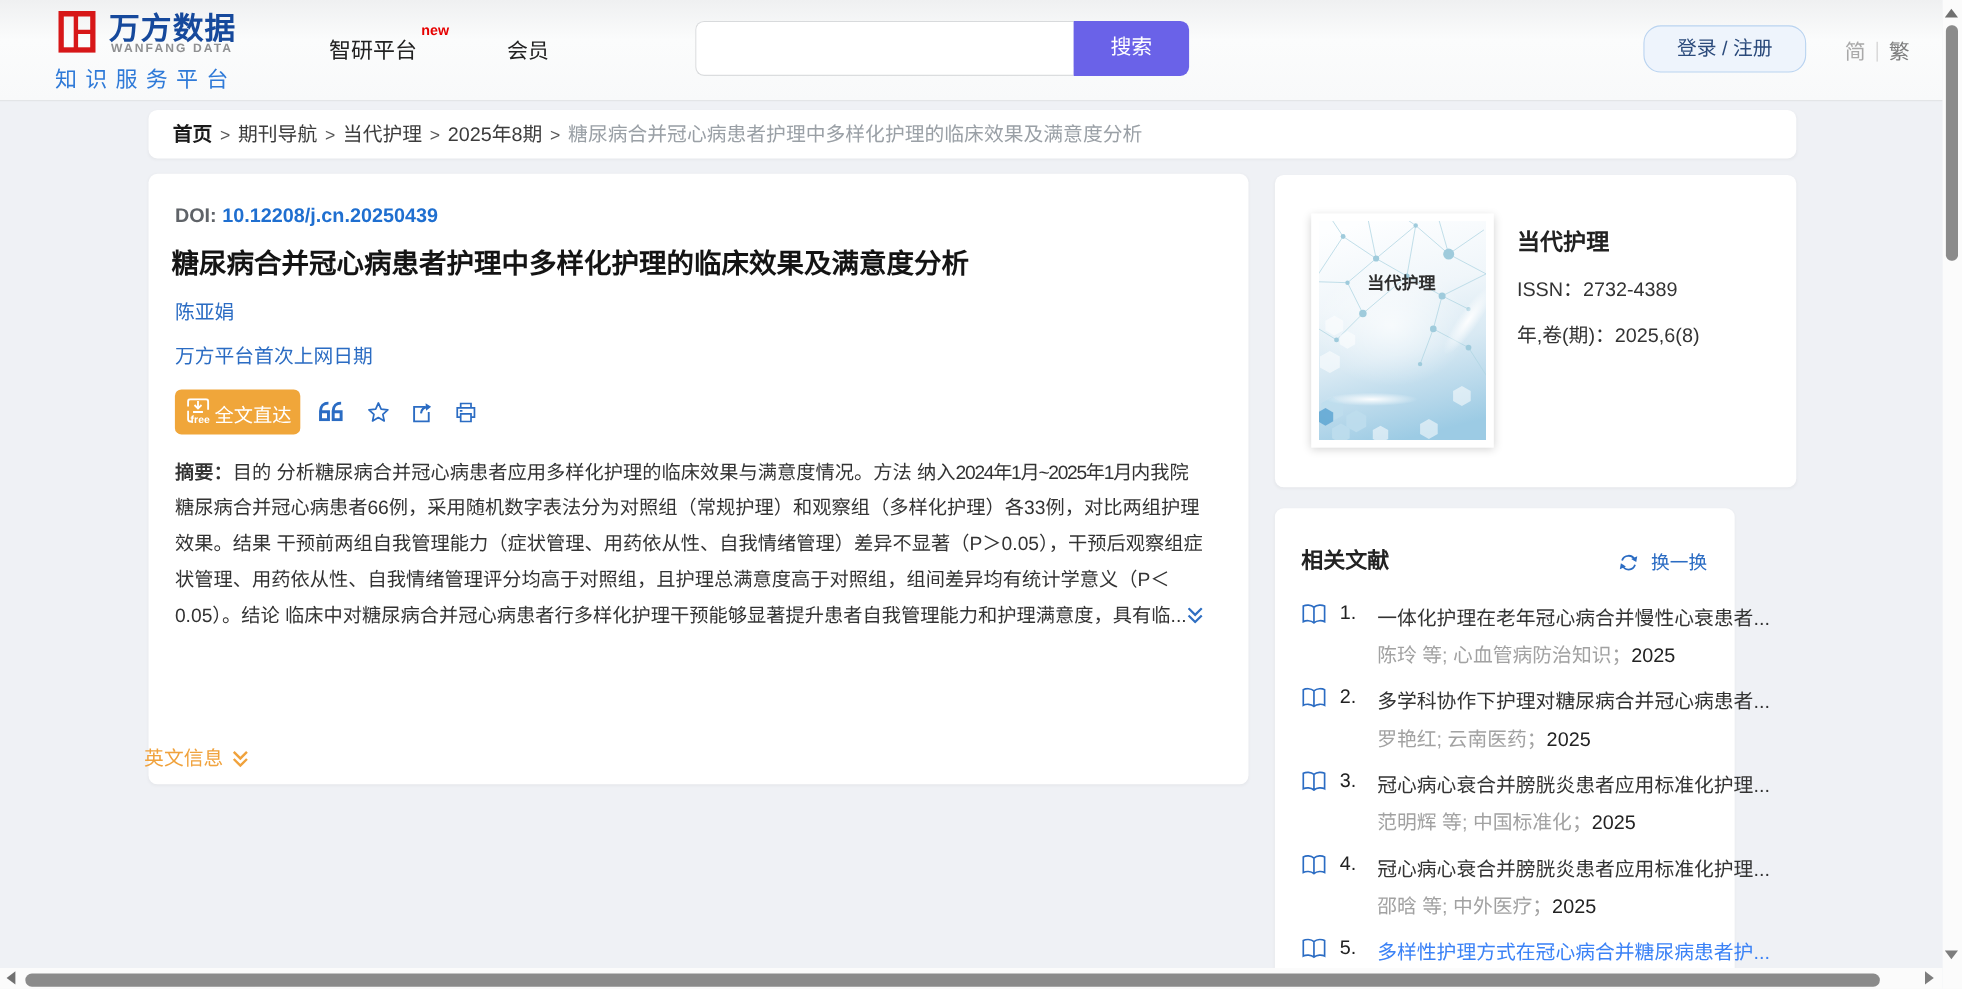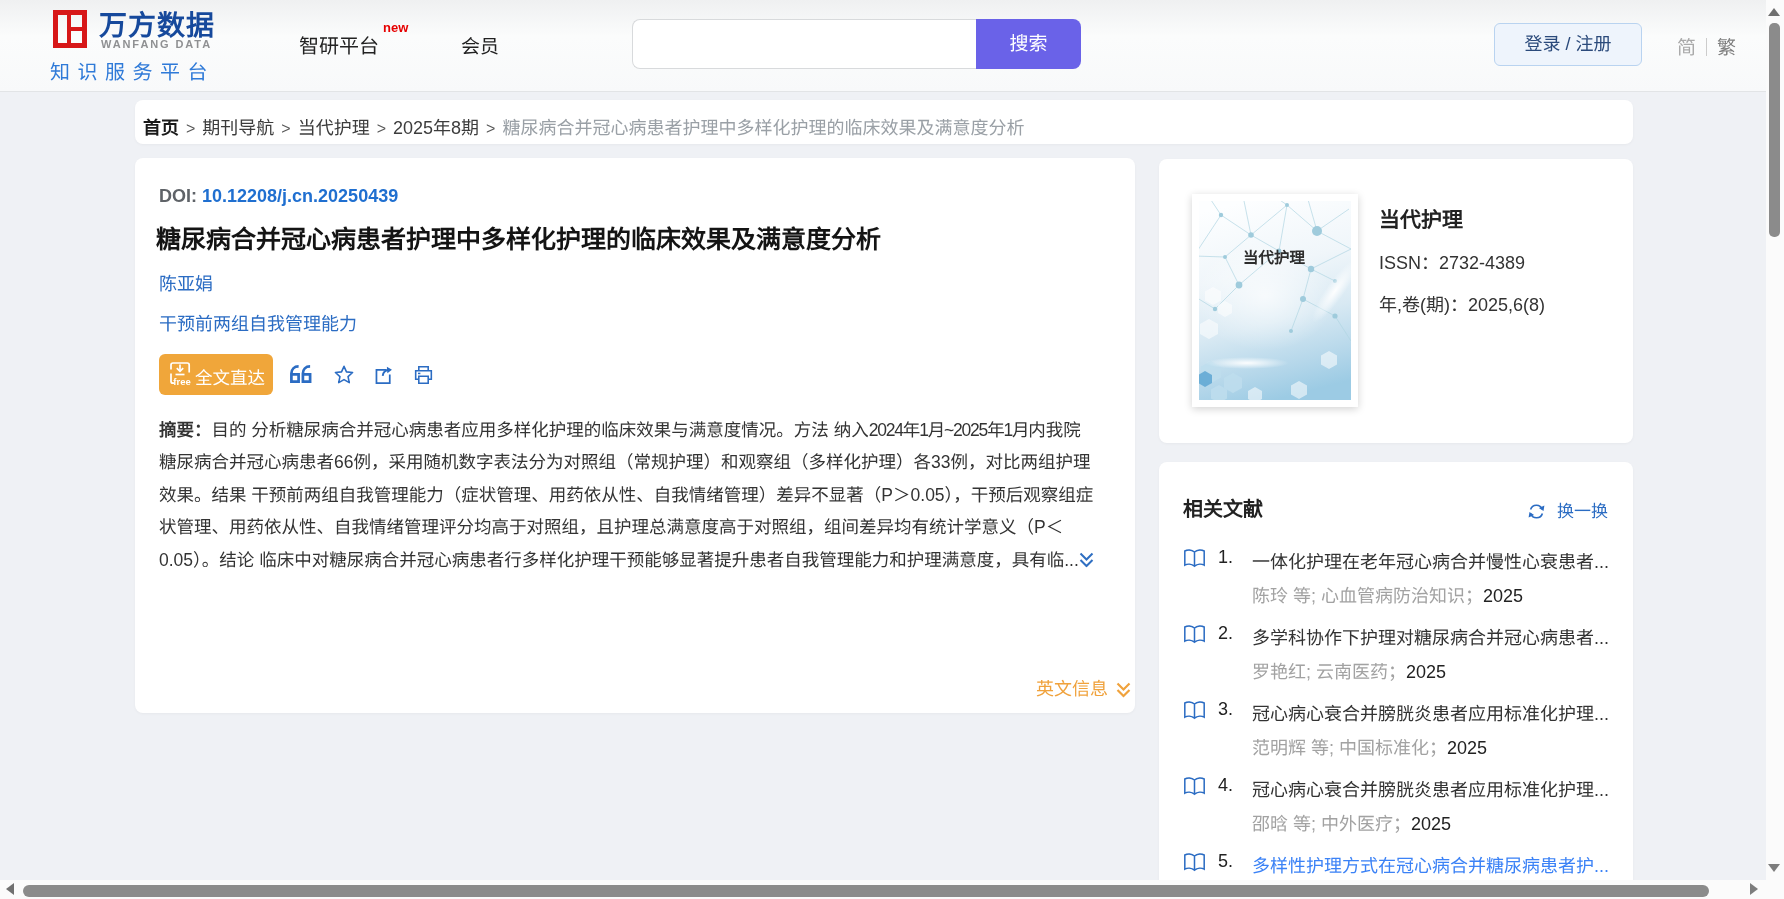--- a/index.html
+++ b/index.html
@@ -12,37 +12,37 @@
   .logo-ico { position:absolute; left:53px; top:10px; width:34px; height:38px; }
   .cn-logo { position:absolute; left:99px; top:3px; font-size:28px; font-weight:bold; color:#16499c; letter-spacing:1px;}
   .en-logo { position:absolute; left:101px; top:38px; font-size:11px; font-weight:bold; color:#8f9092; letter-spacing:1.9px;}
   .sub-logo { position:absolute; left:50px; top:56px; font-size:20px; color:#2f7ad8; letter-spacing:7.5px; }
   .nav1 { position:absolute; left:299px; top:30px; font-size:20px; color:#222; }
   .nav1 sup { position:absolute; left:84px; top:-10px; font-size:13px; color:#e60000; font-weight:bold; }
   .nav2 { position:absolute; left:461px; top:31px; font-size:19px; color:#222; }
   .srch { position:absolute; left:632px; top:19px; width:449px; height:50px; }
   .srch .inp { position:absolute; left:0; top:0; width:344px; height:50px; background:#fff; border:1px solid #d8dadc; border-right:none; border-radius:8px 0 0 8px; }
   .srch .btn { position:absolute; left:344px; top:0; width:105px; height:50px; background:#6a62e8; border-radius:0 8px 8px 0; color:#fff; font-size:19px; text-align:center; line-height:50px; }
-  .login { position:absolute; left:1494px; top:23px; width:148px; height:43px; background:#eef4fc; border:1px solid #b9d3f0; border-radius:6px; color:#2b4a7b; font-size:18px; text-align:center; line-height:41px; }
+  .login { position:absolute; left:1494px; top:23px; width:148px; height:43px; background:#eef4fc; border:1px solid #b9d3f0; border-radius:16px; color:#2b4a7b; font-size:18px; text-align:center; line-height:41px; }
   .lang { position:absolute; left:1677px; top:32px; font-size:19px; color:#a9a9a9; }
   .lang .sep { display:inline-block; width:1px; height:18px; background:#ccc; margin:0 10px; vertical-align:-2px; }
   .lang .fan { color:#7d7d7d; }
 
   .card { position:absolute; background:#fff; border-radius:8px; box-shadow:0 1px 3px rgba(0,0,0,0.04); }
-  .crumb { left:135px; top:100px; width:1498px; height:44px; font-size:18px; color:#3c3c3c; line-height:56px; padding-left:8px; white-space:nowrap; overflow:hidden; }
+  .crumb { left:135px; top:100px; width:1498px; height:44px; font-size:18px; color:#3c3c3c; line-height:44px; padding-left:22px; white-space:nowrap; overflow:hidden; }
   .crumb b { color:#1a1a1a; }
   .crumb .gt { color:#595959; margin:0 7px; font-size:16px; }
   .crumb .last { color:#9aa0a6; }
 
   .main { left:135px; top:158px; width:1000px; height:555px; }
   a { text-decoration:none; }
   .blue { color:#2b6cc3; }
 
   .side1 { left:1159px; top:159px; width:474px; height:284px; }
-  .side2 { left:1159px; top:462px; width:474px; height:418px; border-radius:8px 8px 0 0; }
+  .side2 { left:1159px; top:462px; width:418px; height:418px; border-radius:8px 8px 0 0; }
 
   .vsb { position:absolute; left:1766px; top:0; width:18px; height:880px; background:#fbfbfb; }
   .vsb .thumb { position:absolute; left:3px; top:23px; width:11px; height:214px; background:#8b8b8b; border-radius:5px; }
   .hsb { position:absolute; left:0; top:880px; width:1766px; height:19px; background:#fbfbfb; }
   .hsb .thumb { position:absolute; left:23px; top:5px; width:1686px; height:12px; background:#8b8b8b; border-radius:6px; }
   .corner { position:absolute; left:1766px; top:880px; width:18px; height:19px; background:#fbfbfb; }
 </style>
 </head>
 <body>
   <div class="hdr"></div>
@@ -62,21 +62,21 @@
   </div>
   <div class="login">登录 / 注册</div>
   <div class="lang">简<span class="sep"></span><span class="fan">繁</span></div>
 
   <div class="card crumb"><b>首页</b><span class="gt">&gt;</span>期刊导航<span class="gt">&gt;</span>当代护理<span class="gt">&gt;</span>2025年8期<span class="gt">&gt;</span><span class="last">糖尿病合并冠心病患者护理中多样化护理的临床效果及满意度分析</span></div>
 
   <div class="card main">
     <div style="position:absolute;left:24px;top:28px;font-size:18px;color:#5f6368;font-weight:bold;">DOI: <a class="blue" href="#" style="color:#1f6fd0;">10.12208/j.cn.20250439</a></div>
     <div style="position:absolute;left:21px;top:61px;font-size:25px;font-weight:bold;color:#141414;">糖尿病合并冠心病患者护理中多样化护理的临床效果及满意度分析</div>
     <div style="position:absolute;left:24px;top:111px;font-size:18px;color:#2b6cc3;">陈亚娟</div>
-    <div style="position:absolute;left:24px;top:151px;font-size:18px;color:#2b6cc3;">干预前两组自我管理能力</div>
+    <div style="position:absolute;left:24px;top:151px;font-size:18px;color:#2b6cc3;">万方平台首次上网日期</div>
 
     <div style="position:absolute;left:24px;top:196px;width:114px;height:41px;background:#f0a63a;border-radius:6px;color:#fff;">
       <svg style="position:absolute;left:11px;top:8px;" width="21" height="24" viewBox="0 0 21 24">
         <g fill="none" stroke="#fff" stroke-width="1.7">
           <path d="M1 7.5 L1 3 Q1 1 3 1 L17.2 1 Q19.2 1 19.2 3 L19.2 10.5"></path>
           <path d="M1 11.5 L1 19.2 Q1 21.2 3 21.2 L4.5 21.2"></path>
           <path d="M10 2.5 L10 9"></path>
           <path d="M6.8 6.2 L10 9.4 L13.2 6.2"></path>
           <path d="M5.5 12.5 L14.5 12.5"></path>
         </g>
@@ -105,21 +105,21 @@
 
     <div style="position:absolute;left:24px;top:255px;width:1920px;font-size:35px;line-height:65px;color:#333;transform:scale(0.5);transform-origin:0 0;">
       <div style="white-space:nowrap;"><b>摘要：</b>目的 分析糖尿病合并冠心病患者应用多样化护理的临床效果与满意度情况。方法 纳入<span style="letter-spacing:-2.4px">2024年1月~2025年1月</span>内我院</div>
       <div style="white-space:nowrap;">糖尿病合并冠心病患者66例，采用随机数字表法分为对照组（常规护理）和观察组（多样化护理）各33例，对比两组护理</div>
       <div style="white-space:nowrap;">效果。结果 干预前两组自我管理能力（症状管理、用药依从性、自我情绪管理）差异不显著（P＞0.05），干预后观察组症</div>
       <div style="white-space:nowrap;">状管理、用药依从性、自我情绪管理评分均高于对照组，且护理总满意度高于对照组，组间差异均有统计学意义（P＜</div>
       <div style="white-space:nowrap;">0.05）。结论 临床中对糖尿病合并冠心病患者行多样化护理干预能够显著提升患者自我管理能力和护理满意度，具有临...<svg style="vertical-align:-4px;" width="30" height="30" viewBox="0 0 15 15">
           <path d="M1.5 1 L7.5 7 L13.5 1 M1.5 7.5 L7.5 13.5 L13.5 7.5" fill="none" stroke="#2f6fc2" stroke-width="2"></path>
         </svg></div>
     </div>
-    <div style="position:absolute;left:-4px;top:516px;width:1000px;text-align:right;font-size:18px;color:#f0a23c;">英文信息 <svg style="vertical-align:-3px;margin-left:3px;" width="15" height="16" viewBox="0 0 15 16">
+    <div style="position:absolute;left:-4px;top:516px;width:1000px;text-align:left;font-size:18px;color:#f0a23c;">英文信息 <svg style="vertical-align:-3px;margin-left:3px;" width="15" height="16" viewBox="0 0 15 16">
         <path d="M1.5 1.5 L7.5 7.5 L13.5 1.5 M1.5 8 L7.5 14 L13.5 8" fill="none" stroke="#f0a23c" stroke-width="2.2"></path>
       </svg></div>
   </div>
 
   <div class="card side1">
     <div style="position:absolute;left:33px;top:35px;width:166px;height:213px;background:#fff;box-shadow:0 2px 8px rgba(0,0,0,0.18);padding:7px;">
       <svg width="152" height="199" viewBox="0 0 152 199">
         <defs>
           <linearGradient id="cvg" x1="0.3" y1="0" x2="0.5" y2="1">
             <stop offset="0" stop-color="#fdfeff"></stop>

